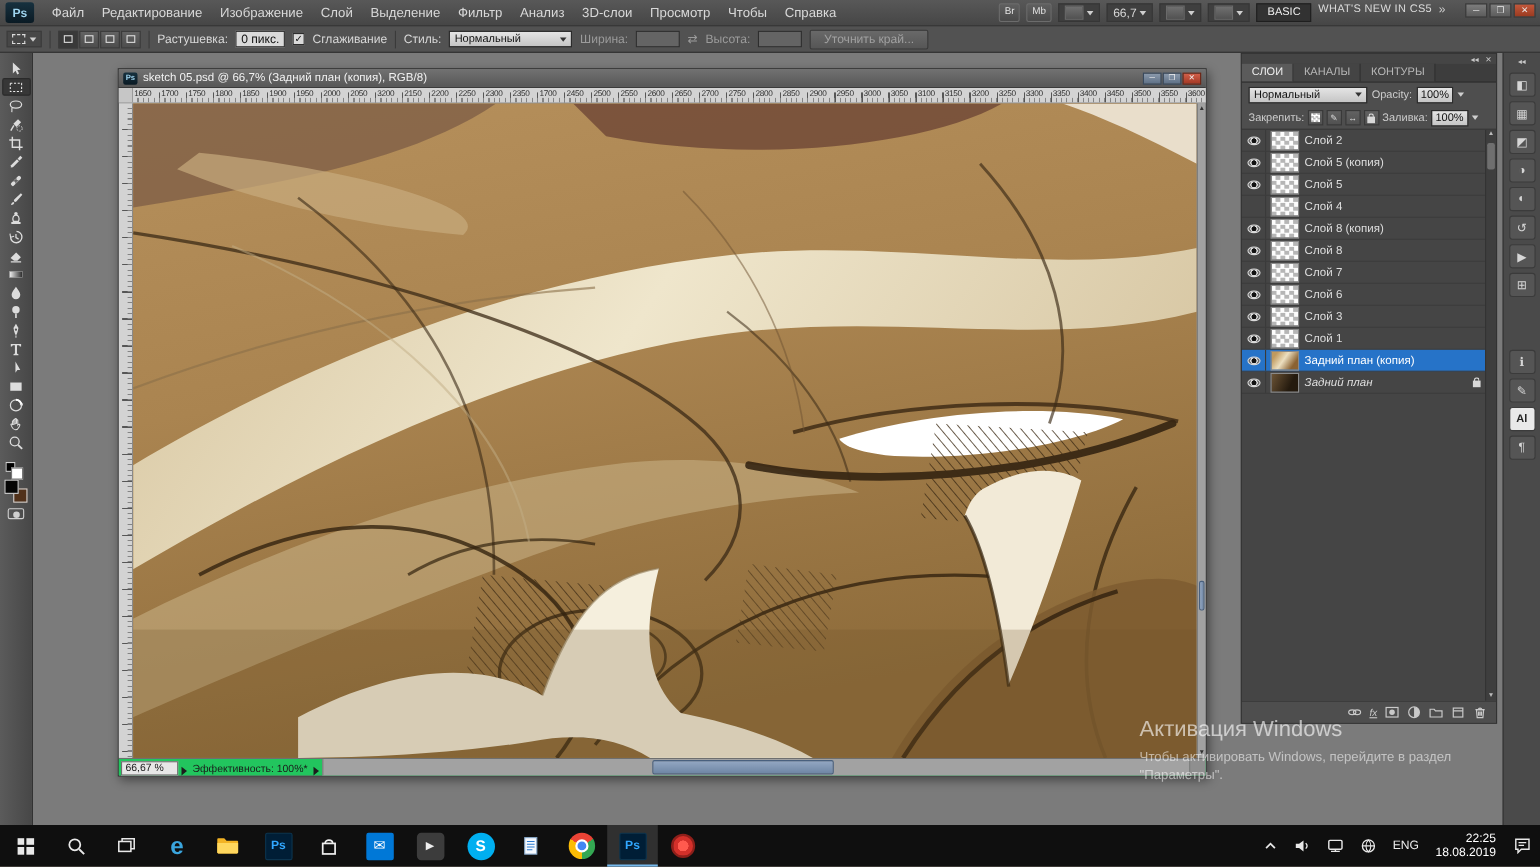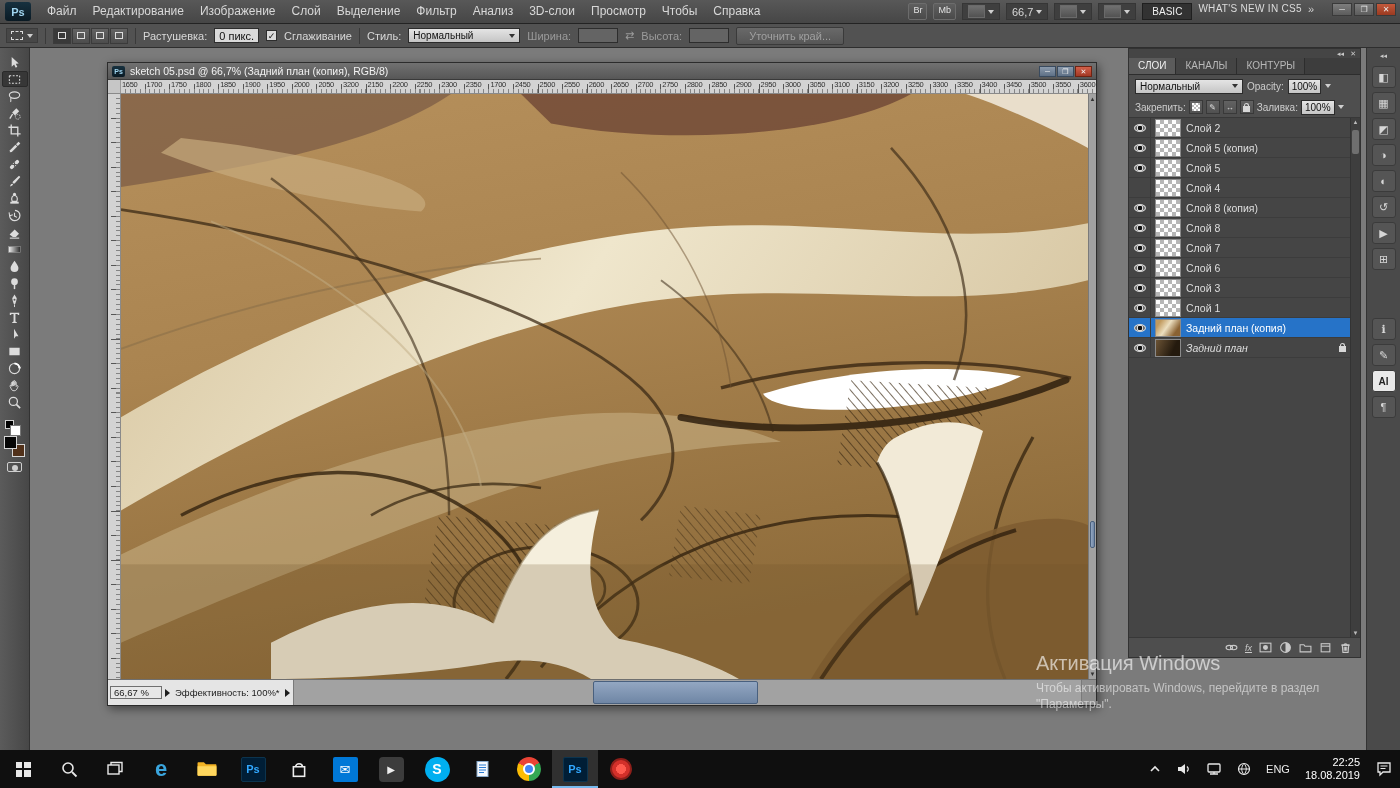--- a/index.html
+++ b/index.html
@@ -98,22 +98,22 @@
       repeating-linear-gradient(180deg, transparent 0 3.9px, #848484 3.9px 4.91px),
       repeating-linear-gradient(180deg, transparent 0 23.56px, #565656 23.56px 24.56px);
     background-size:4px 100%, 9px 100%; background-position:right top, right top; background-repeat:no-repeat,no-repeat; }
   .canvas-wrap { width:967px; position:relative; overflow:hidden; flex:none; background:#a98550; }
   .canvas-wrap svg { position:absolute; inset:0; width:100%; height:100%; }
   .v-scroll { flex:1; position:relative; background:#a2a2a2; border-left:1px solid #7a7a7a; }
   .sc-arrow { position:absolute; left:0; right:0; height:10px; text-align:center; font-size:6px; color:#333; line-height:10px; }
   .sc-arrow.up { top:0; } .sc-arrow.down { bottom:0; }
   .v-thumb { position:absolute; left:1px; right:1px; top:73%; height:27px; border-radius:2px;
              background:linear-gradient(90deg,#93a7c2,#6f86a5); border:1px solid #49607e; }
-  .doc-bottom { height:26px; flex:none; background:#e5e5e5; border-top:1px solid #6f6f6f;
-                display:flex; align-items:center; font-size:9.5px; color:#1b1b1b; }
+  .doc-bottom { height:16px; flex:none; background:#22c55e; border-top:1px solid #6f6f6f;
+                display:flex; align-items:flex-end; font-size:9.5px; color:#1b1b1b; }
   .zoom-box { width:52px; height:13px; background:#e7e7e7; border:1px solid #6f6f6f; margin-left:2px;
               padding:0 3px; line-height:11px; }
   .tri { width:0; height:0; border-top:4px solid transparent; border-bottom:4px solid transparent;
          border-left:5px solid #1d1d1d; margin:0 3px; }
   .status-text { padding:0 2px; white-space:nowrap; }
   .h-scroll { flex:1; height:100%; position:relative; background:#a2a2a2; border-left:1px solid #7a7a7a; }
   .h-thumb { position:absolute; top:1px; bottom:1px; left:38%; width:21%; border-radius:2px;
              background:linear-gradient(#93a7c2,#6f86a5); border:1px solid #49607e; }
   .grip { width:15px; height:100%; background:#8f8f8f; border-left:1px solid #7a7a7a; }
 

